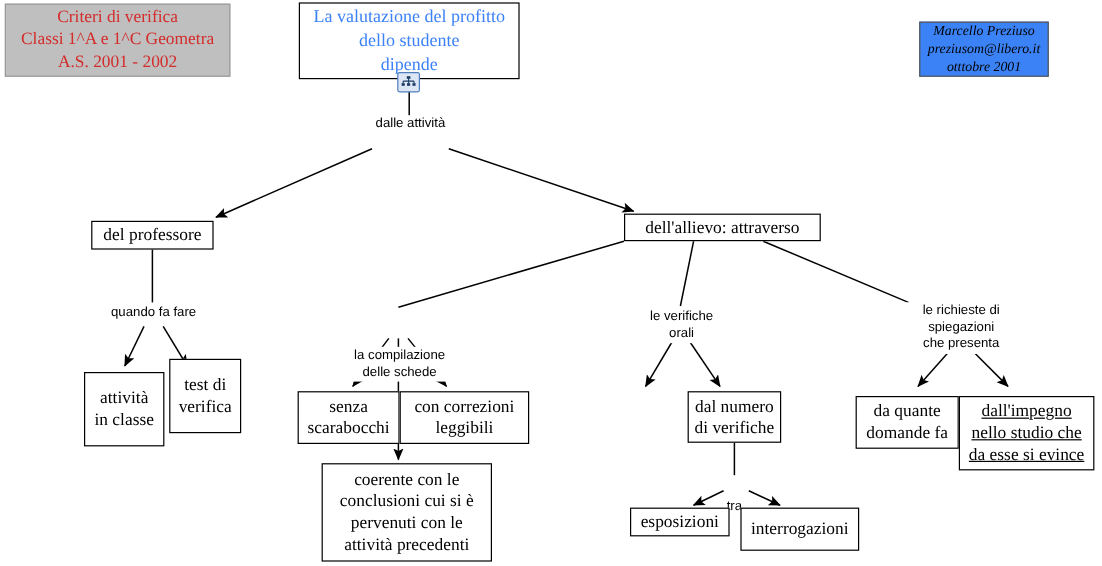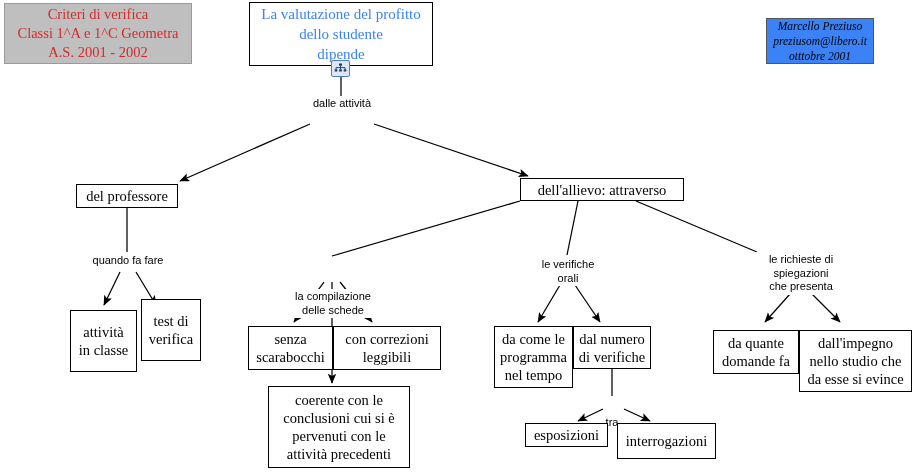--- a/index.html
+++ b/index.html
@@ -209,31 +209,28 @@
 scarabocchi</div>
 
   <div class="node" style="left:333px;top:326px;width:108px;height:44px;">con correzioni
 leggibili</div>
 
   <div class="node" style="left:268px;top:386px;width:142px;height:82px;">coerente con le
 conclusioni cui si è
 pervenuti con le
 attività precedenti</div>
 
-  <div class="node" style="left:494px;top:326px;width:79px;height:62px;">da come le
-programma
-nel tempo</div>
 
   <div class="node" style="left:573px;top:326px;width:78px;height:43px;">dal numero
 di verifiche</div>
 
   <div class="node" style="left:525px;top:423px;width:83px;height:24px;">esposizioni</div>
 
   <div class="node" style="left:617px;top:423px;width:99px;height:36px;">interrogazioni</div>
 
   <div class="node" style="left:713px;top:330px;width:86px;height:44px;">da quante
 domande fa</div>
 
-  <div class="node" style="left:799px;top:330px;width:113px;height:62px;">dall'impegno
+  <div class="node" style="left:799px;top:330px;width:113px;height:62px;text-decoration:underline;">dall'impegno
 nello studio che
 da esse si evince</div>
 
 </div>
 
 </body></html>

